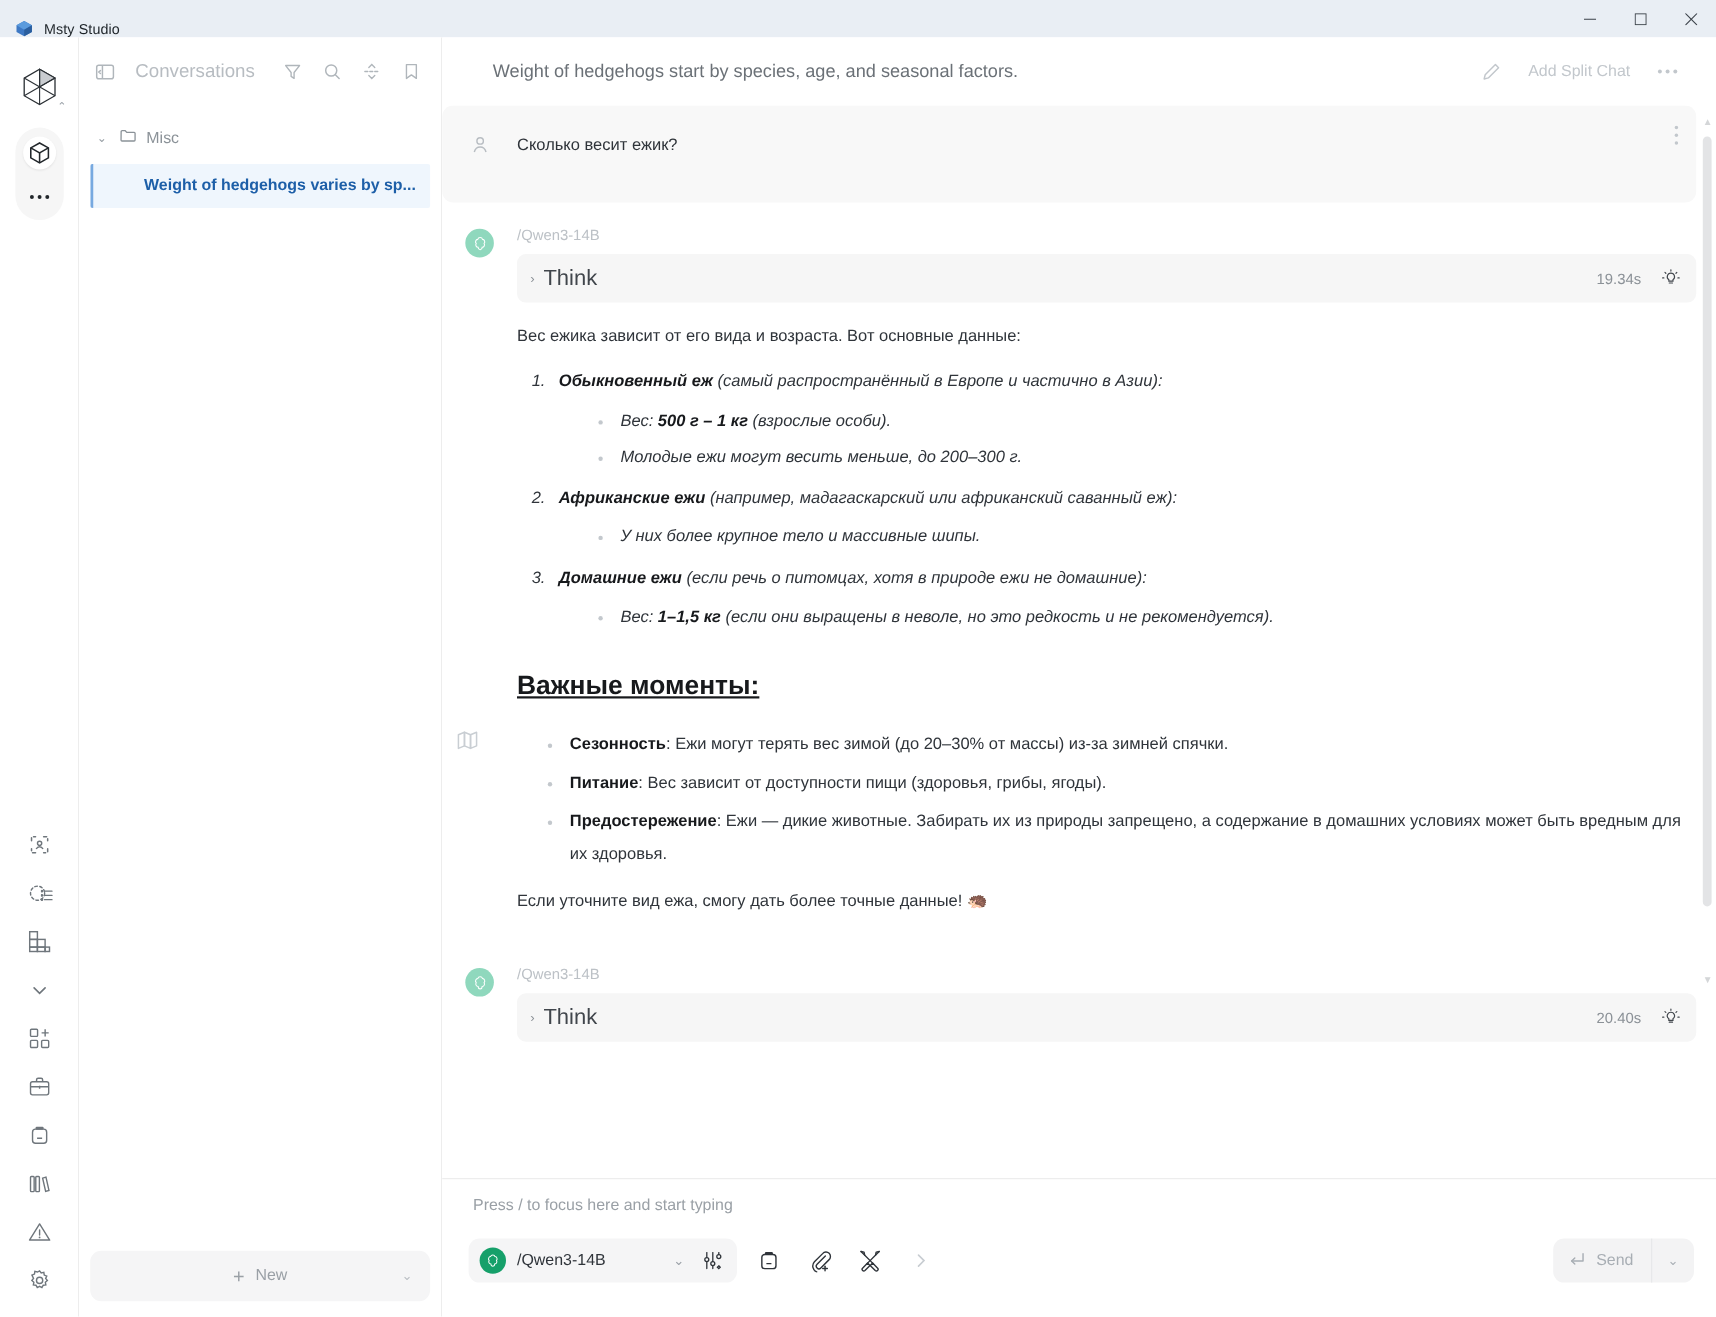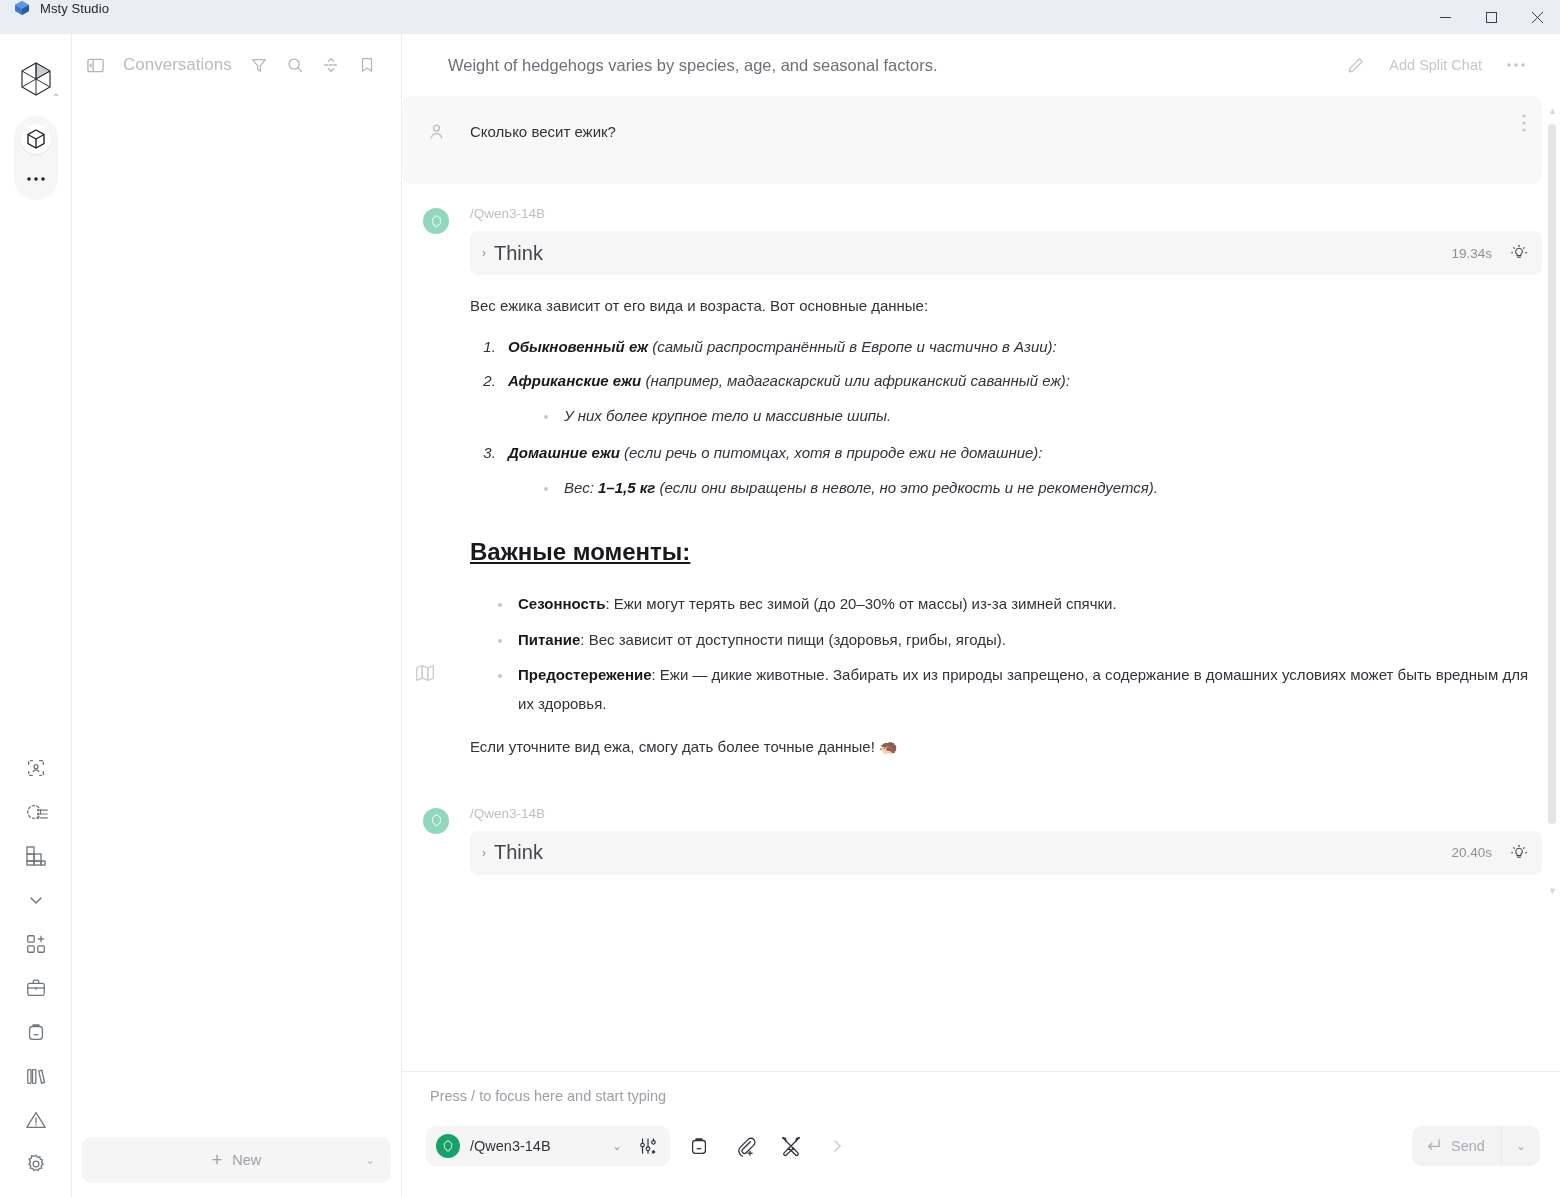--- a/index.html
+++ b/index.html
@@ -7,21 +7,21 @@
     width: 1560px; height: 1197px;
     font-family: "Liberation Sans", sans-serif;
     background: #ffffff;
     overflow: hidden;
   }
 
   
   .titlebar {
     height: 34px; width: 100%;
     background: #e9eef4;
-    display: flex; align-items: flex-start;
+    display: flex; align-items: flex-end;
     position: relative;
   }
   .tb-left { display:flex; align-items:center; gap:10px; padding-left:14px; }
   .tb-logo { width:16px; height:16px; position:relative; }
   .tb-title { font-size:13px; color:#1d2328; letter-spacing:0.1px; }
   .tb-controls { position:absolute; right:0; top:0; height:34px; display:flex; }
   .tb-btn { width:46px; height:34px; display:flex; align-items:center; justify-content:center; color:#3a4148; }
 
   
   .app { display:flex; height: calc(1197px - 34px); width:100%; background:#fff; }
@@ -44,21 +44,21 @@
   .rail-ico { width:30px; height:30px; display:flex; align-items:center; justify-content:center; color:#22272b; }
   .rail-ico.light { color:#8d9499; }
   .rail-pill .sel { background:#ffffff; border-radius:50%; box-shadow:0 1px 2px rgba(0,0,0,.08); }
   .rail-bottom { position:absolute; bottom: 18px; left:0; width:72px;
     display:flex; flex-direction:column; align-items:center; gap: 14px; }
   .rail-bottom .rail-ico { color:#6f767c; }
 
   
   .convo {
     width: 330px; flex: 0 0 330px; background:#ffffff;
-    border-right:1px solid #ececec; display:flex; flex-direction:row;
+    border-right:1px solid #ececec; display:flex; flex-direction:column;
     position:relative;
   }
   .convo-head { height: 62px; display:flex; align-items:center; gap:18px; padding: 0 18px 0 14px; }
   .convo-head .title { font-size:17px; color:#b7bcc1; font-weight:400; margin-right:auto; }
   .hi { color:#b0b6bb; display:flex; align-items:center; justify-content:center; cursor:pointer;}
   .convo-tree { padding: 14px 10px 0 10px; flex:1; overflow:hidden; }
   .folder { display:flex; align-items:center; gap:8px; padding: 5px 6px; color:#8b9298; font-size:14.5px; }
   .folder .chev { font-size:11px; color:#9aa1a7; width:12px; }
   .conv-item {
     margin-top: 8px; margin-left: 0px;
@@ -358,21 +358,21 @@
     <div class="new-btn">
       <span class="plus">+</span>
       <span>New</span>
       <span class="chev">⌄</span>
     </div>
   </div>
 
   <div class="main">
 
     <div class="main-head">
-      <span class="chat-title">Weight of hedgehogs varies by species, age, and seasonal factors.</span>
+      <span class="chat-title">Weight of hedgehogs start by species, age, and seasonal factors.</span>
       <span class="mh-ico">
         <svg width="19" height="19" viewBox="0 0 20 20" fill="none" stroke="currentColor" stroke-width="1.4" stroke-linejoin="round">
           <path d="M14.2 2.8l3 3L7.4 15.6 3.4 16.6l1-4z"></path>
         </svg>
       </span>
       <span class="mh-txt">Add Split Chat</span>
       <span class="mh-ico">
         <svg width="20" height="6" viewBox="0 0 20 6" fill="currentColor">
           <circle cx="3" cy="3" r="1.8"></circle>
             <circle cx="10" cy="3" r="1.8"></circle>
@@ -428,20 +428,24 @@
               </svg>
             </span>
           </div>
 
           <div class="rich">
             <p>Вес ежика зависит от его вида и возраста. Вот основные данные:</p>
 
             <ol class="lvl1">
               <li>
                 <b>Обыкновенный еж</b><span> (самый распространённый в Европе и частично в Азии):</span>
+                <ul class="lvl2">
+                  <li><span>Вес: </span><b>500 г – 1 кг</b><span> (взрослые особи).</span></li>
+                  <li><span>Молодые ежи могут весить меньше, до 200–300 г.</span></li>
+                </ul>
               </li>
               <li>
                 <b>Африканские ежи</b><span> (например, мадагаскарский или африканский саванный еж):</span>
                 <ul class="lvl2">
                   <li><span>У них более крупное тело и массивные шипы.</span></li>
                 </ul>
               </li>
               <li>
                 <b>Домашние ежи</b><span> (если речь о питомцах, хотя в природе ежи не домашние):</span>
                 <ul class="lvl2">

